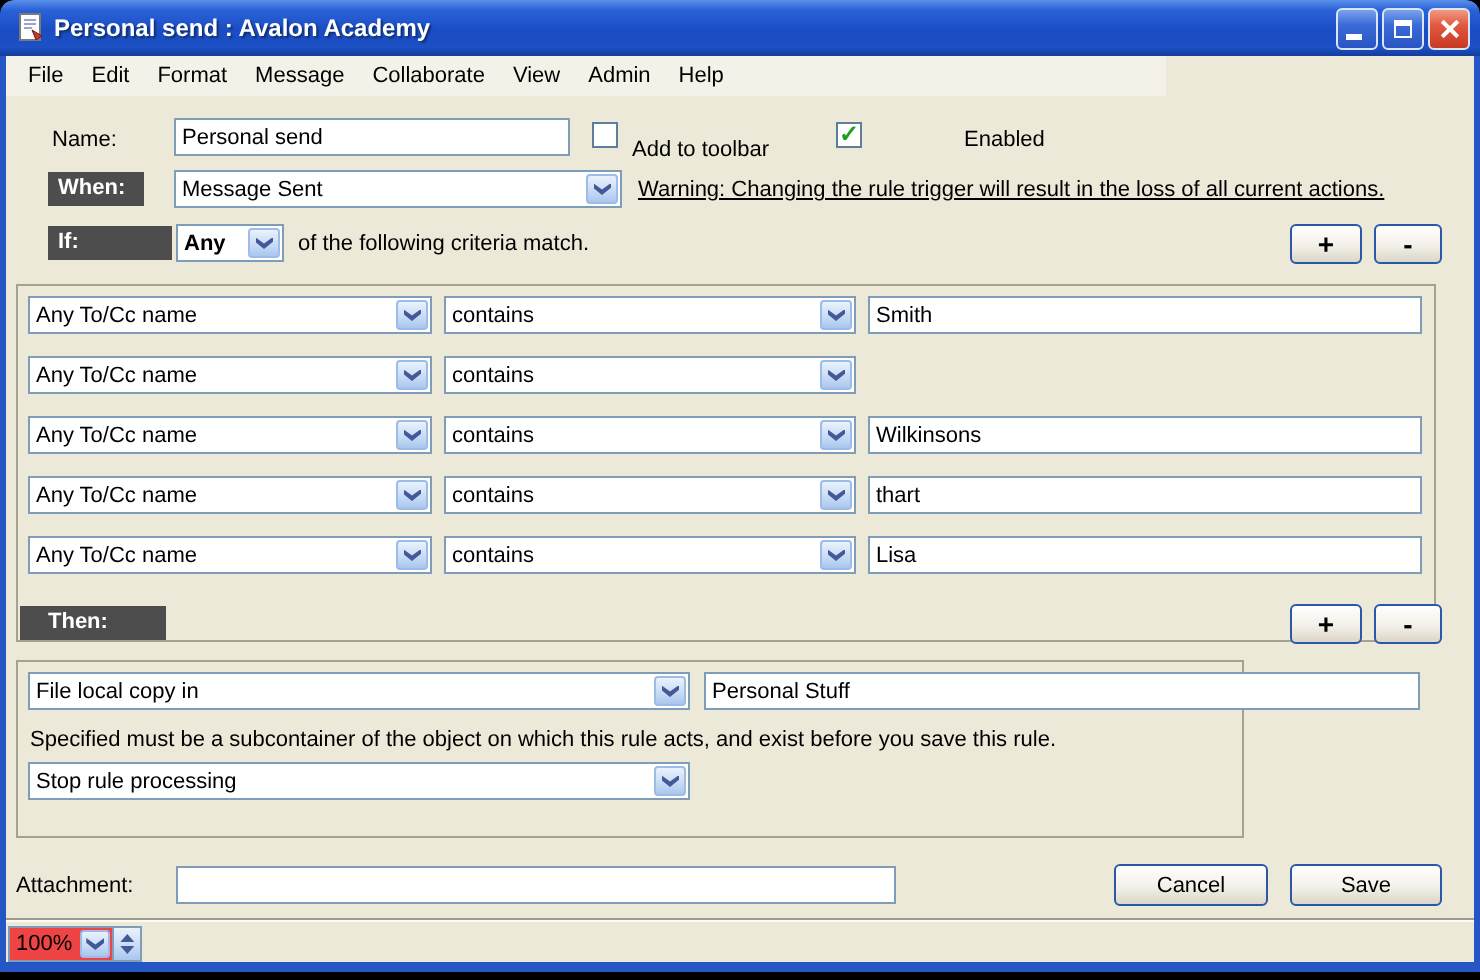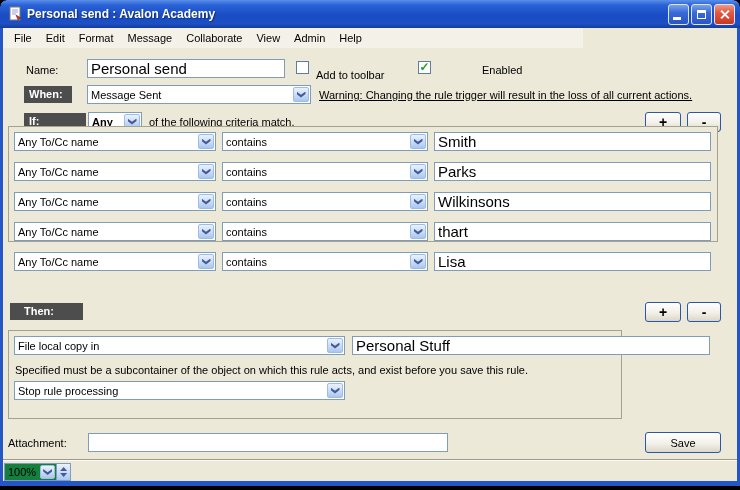--- a/index.html
+++ b/index.html
@@ -36,21 +36,21 @@
   .frame-black{position:absolute;left:0;top:486px;width:740px;height:4px;background:#000;}
   .body{position:absolute;left:3px;top:28px;width:734px;height:453px;background:#ECE9D8;}
   .menubar{position:absolute;left:3px;top:28px;width:580px;height:20px;background:#f4f2e8;
     display:flex;align-items:center;padding-left:4px;}
   .menu-item{padding:2px 7px;cursor:default;}
   
   .lbl{position:absolute;white-space:nowrap;}
   .dark-label{position:absolute;height:17px;line-height:17px;background:#4d4d4d;color:#fff;
     font-weight:bold;padding-left:5px;}
   .txt{position:absolute;height:19px;border:1px solid #7F9DB9;background:#fff;
-    font-family:"Liberation Sans",sans-serif;font-size:15px;padding:1px 3px;margin:0;outline:none;}
+    font-family:"Liberation Sans",sans-serif;font-size:11px;padding:1px 3px;margin:0;outline:none;}
   .combo{position:absolute;height:19px;border:1px solid #7F9DB9;background:#fff;
     display:flex;align-items:center;padding-left:3px;}
   .combo-text{flex:1;overflow:hidden;white-space:nowrap;}
   .arrow-btn{width:16px;align-self:stretch;margin:1px;flex:none;
     background:linear-gradient(180deg,#e9f2fd 0%,#c9dcf5 55%,#aac6ee 100%);
     border:1px solid #9ebce8;border-radius:2px;display:flex;align-items:center;justify-content:center;}
   .chev{width:9px;height:6px;background:#44599a;
     clip-path:polygon(0% 0%,50% 55%,100% 0%,100% 40%,50% 100%,0% 40%);}
   .checkbox{position:absolute;width:13px;height:13px;background:#fff;border:1px solid #5f7e9e;
     display:flex;align-items:center;justify-content:center;}
@@ -64,21 +64,21 @@
   .groupbox{position:absolute;border:1px solid #a6a292;background:#ECE9D8;}
   
   .crit-row{position:absolute;left:0;width:708px;height:20px;}
   .crit-field{left:5px;width:202px;top:0;}
   .crit-op{left:213px;width:206px;top:0;}
   .crit-val{left:425px;width:277px;top:0;}
   
   .status-sep{position:absolute;left:3px;top:459px;width:734px;height:1px;background:#9d9a8b;}
   .status-sep2{position:absolute;left:3px;top:460px;width:734px;height:1px;background:#fbfaf4;}
   .zoom-widget{position:absolute;left:4px;top:463px;height:18px;display:flex;}
-  .zoom-box{height:18px;border:1px solid #7F9DB9;background:#15803d;display:flex;align-items:center;}
+  .zoom-box{height:18px;border:1px solid #7F9DB9;background:#ef4444;display:flex;align-items:center;}
   .zoom-text{padding:0 3px;}
   .spinner{width:14px;height:18px;border:1px solid #7F9DB9;border-left:none;
     background:linear-gradient(180deg,#e9f2fd 0%,#c9dcf5 55%,#aac6ee 100%);
     display:flex;flex-direction:column;align-items:center;justify-content:center;gap:2px;}
   .tri-up{width:7px;height:4px;background:#44599a;clip-path:polygon(50% 0%,0% 100%,100% 100%);}
   .tri-down{width:7px;height:4px;background:#44599a;clip-path:polygon(0% 0%,100% 0%,50% 100%);}
 </style>
 </head>
 <body>
 
@@ -141,21 +141,21 @@
   <div class="combo" style="left:88px;top:112px;width:54px;font-weight:bold;">
     <span class="combo-text">Any</span>
     <span class="arrow-btn">
         <span class="chev"></span>
       </span>
   </div>
   <span class="lbl" style="left:149px;top:116px;">of the following criteria match.</span>
   <div class="btn btn-pm" style="left:645px;top:112px;width:36px;">+</div>
   <div class="btn btn-pm" style="left:687px;top:112px;width:34px;">-</div>
 
-  <div class="groupbox" style="left:8px;top:126px;width:710px;height:116px;">
+  <div class="groupbox" style="left:8px;top:142px;width:710px;height:179px;">
     <div class="crit-row" style="top:5px;">
       <div class="combo crit-field">
         <span class="combo-text">Any To/Cc name</span>
         <span class="arrow-btn">
             <span class="chev"></span>
           </span>
       </div>
       <div class="combo crit-op">
         <span class="combo-text">contains</span>
         <span class="arrow-btn">
@@ -170,21 +170,20 @@
         <span class="arrow-btn">
             <span class="chev"></span>
           </span>
       </div>
       <div class="combo crit-op">
         <span class="combo-text">contains</span>
         <span class="arrow-btn">
             <span class="chev"></span>
           </span>
       </div>
-      <input class="txt crit-val" value="Parks" style="">
     </div>
     <div class="crit-row" style="top:65px;">
       <div class="combo crit-field">
         <span class="combo-text">Any To/Cc name</span>
         <span class="arrow-btn">
             <span class="chev"></span>
           </span>
       </div>
       <div class="combo crit-op">
         <span class="combo-text">contains</span>
@@ -242,20 +241,21 @@
     <div class="combo" style="left:5px;top:50px;width:331px;">
       <span class="combo-text">Stop rule processing</span>
       <span class="arrow-btn">
           <span class="chev"></span>
         </span>
     </div>
   </div>
 
   <span class="lbl" style="left:8px;top:437px;">Attachment:</span>
   <input class="txt" style="left: 88px; top: 433px; width: 360px;" value="">
+  <div class="btn" style="left:557px;top:432px;width:77px;">Cancel</div>
   <div class="btn" style="left:645px;top:432px;width:76px;">Save</div>
 
   <div class="status-sep"></div>
   <div class="status-sep2"></div>
   <div class="zoom-widget">
     <div class="zoom-box">
       <span class="zoom-text">100%</span>
       <span class="arrow-btn" style="height:14px;width:15px;display:flex;">
           <span class="chev"></span>
         </span>

